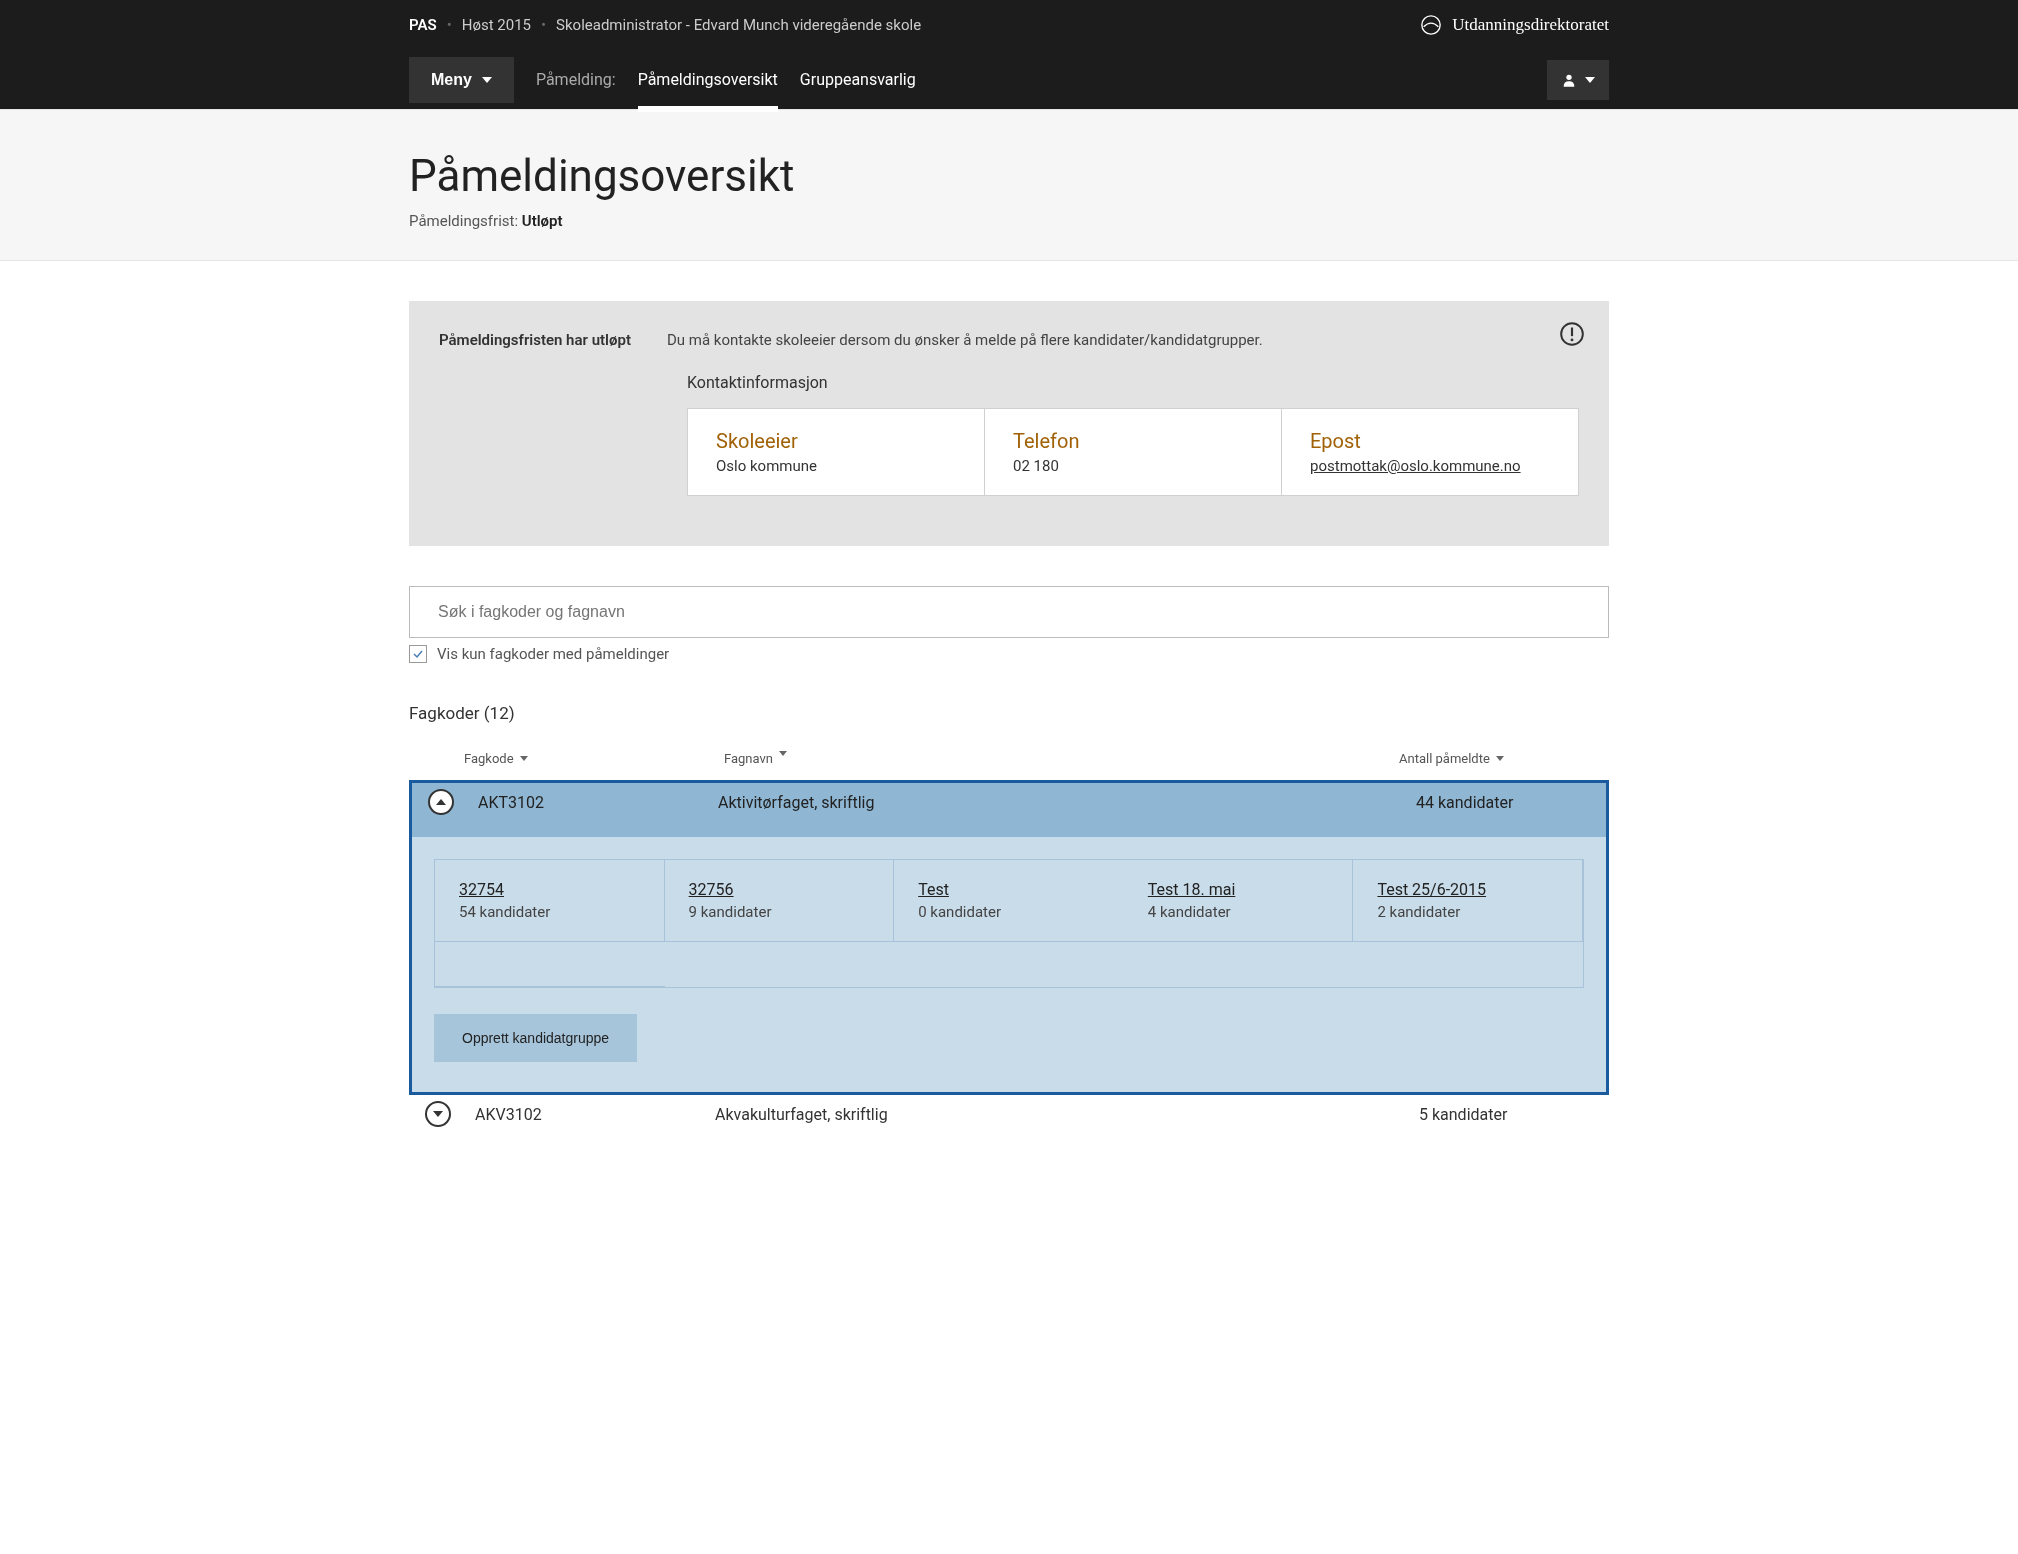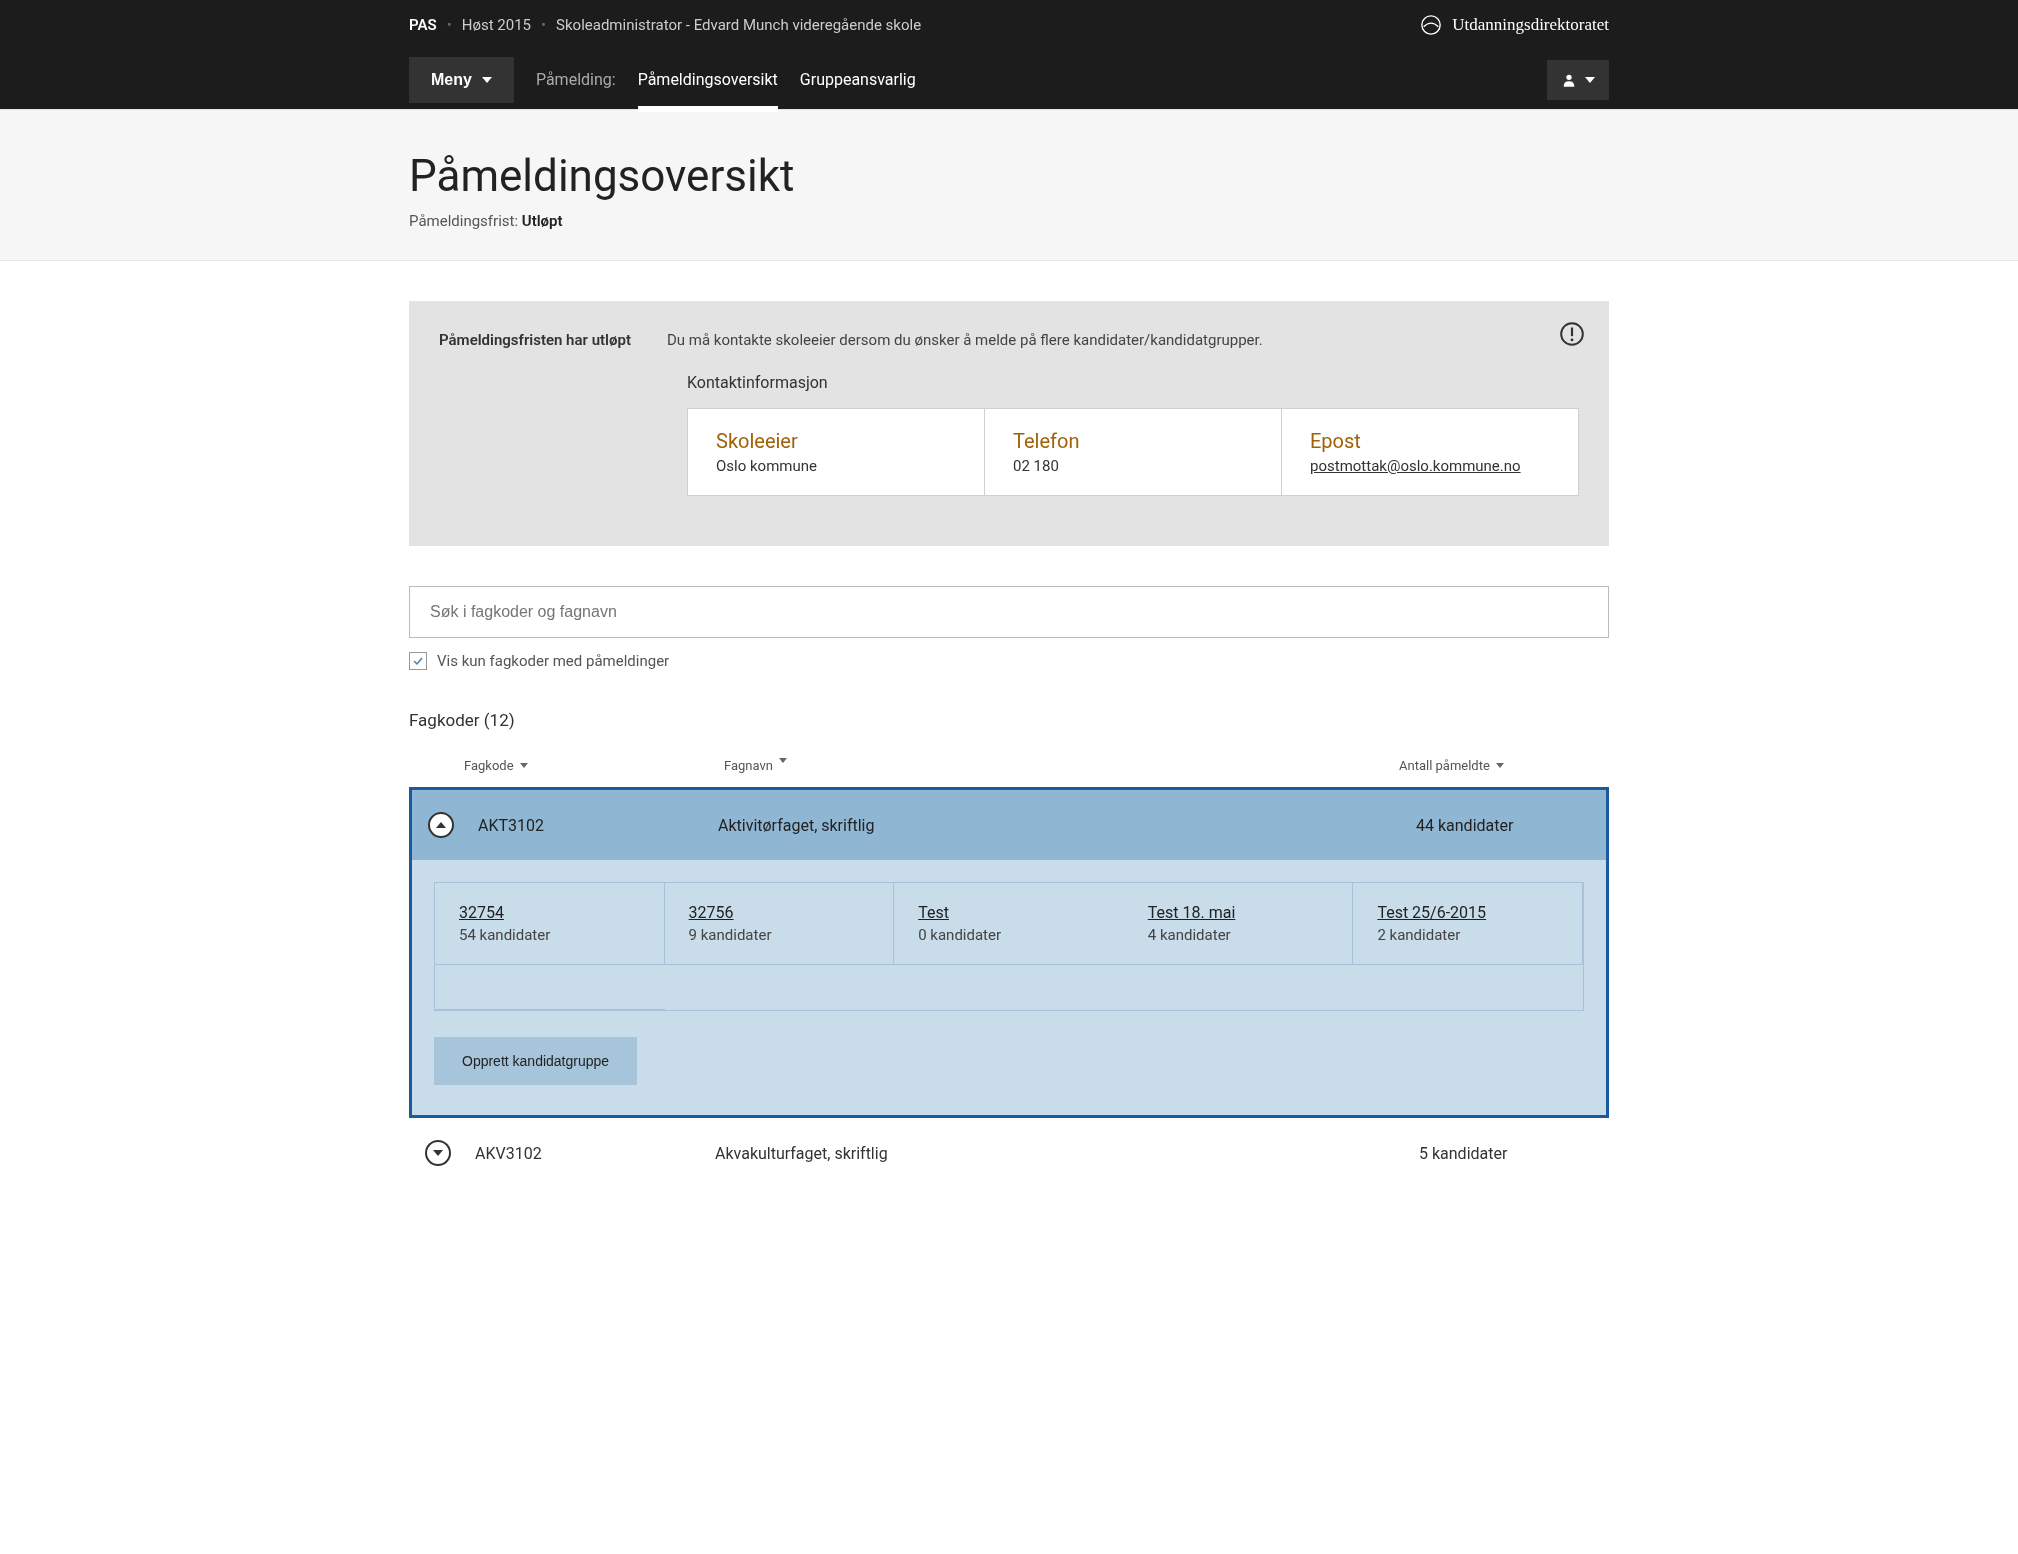--- a/index.html
+++ b/index.html
@@ -36,33 +36,33 @@
     .notice-msg { font-size: 15px; color: #444; }
     .notice-icon { position: absolute; top: 20px; right: 24px; }
     .contact-title { font-size: 16px; font-weight: 400; color: #333; margin-bottom: 16px; margin-left: 248px; }
     .contact-table { display: flex; background: #fff; border: 1px solid #d0d0d0; margin-left: 248px; max-width: 1250px; }
     .contact-cell { flex: 1; padding: 20px 28px; border-right: 1px solid #d0d0d0; }
     .contact-cell:last-child { border-right: none; }
     .contact-label { font-size: 20px; color: #a16207; margin-bottom: 4px; }
     .contact-value { font-size: 15px; color: #333; }
     .contact-link { text-decoration: underline; color: #333; cursor: pointer; }
     
-    .search-box { border: 1px solid #bbb; padding: 16px 20px; font-size: 16px; width: 100%; margin-bottom: 14px; }
+    .search-box { border: 1px solid #bbb; padding: 16px 28px; font-size: 16px; width: 100%; margin-bottom: 7px; }
     .checkbox-row { display: flex; align-items: center; gap: 10px; margin-bottom: 40px; }
     .checkbox { width: 18px; height: 18px; border: 1px solid #999; display: inline-flex; align-items: center; justify-content: center; cursor: pointer; color:#4a7db5; }
     .checkbox-label { font-size: 15px; color: #555; }
     
     .section-title { font-size: 17px; color: #333; margin-bottom: 28px; }
     
     .col-headers { display: flex; padding: 0 10px 14px 55px; font-size: 13px; color: #555; }
     .col-headers .col-code { flex: 0 0 260px; display:flex; align-items:center; gap:6px; cursor:pointer; }
     .col-headers .col-name { flex: 1; display:flex; align-items:flex-start; gap:6px; cursor:pointer; }
     .col-headers .col-count { flex: 0 0 200px; text-align:left; display:flex; align-items:center; gap:6px; cursor:pointer; }
     
-    .fagkode-row { display: flex; align-items: center; padding: 22px 10px 22px 16px; font-size: 16px; }
+    .fagkode-row { display: flex; align-items: center; padding: 6px 10px 22px 16px; font-size: 16px; }
     .expand-btn { width: 26px; height: 26px; border-radius: 50%; border: 2px solid #333; background: #fff; display: inline-flex; align-items: center; justify-content: center; cursor: pointer; margin-right: 24px; flex-shrink:0; }
     .row-code { flex: 0 0 240px; color: #333; }
     .row-name { flex: 1; color: #333; }
     .row-count { flex: 0 0 180px; text-align: left; color: #333; }
     
     .expanded-block { border: 3px solid #1a5a9e; background: #c9dcea; }
     .expanded-block .fagkode-row { background: #8fb7d4; color: #222; }
     .expanded-block .fagkode-row .row-code, .expanded-block .fagkode-row .row-name, .expanded-block .fagkode-row .row-count { color:#222; }
     
     .groups-grid { display: grid; grid-template-columns: repeat(5, 1fr); margin: 22px 22px 0; border: 1px solid #a8c3d9; }

